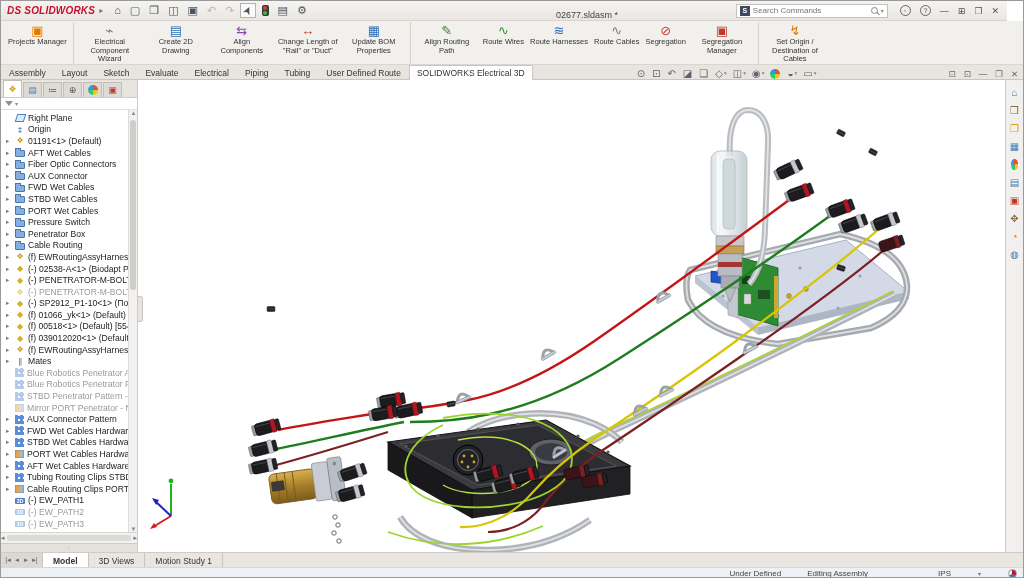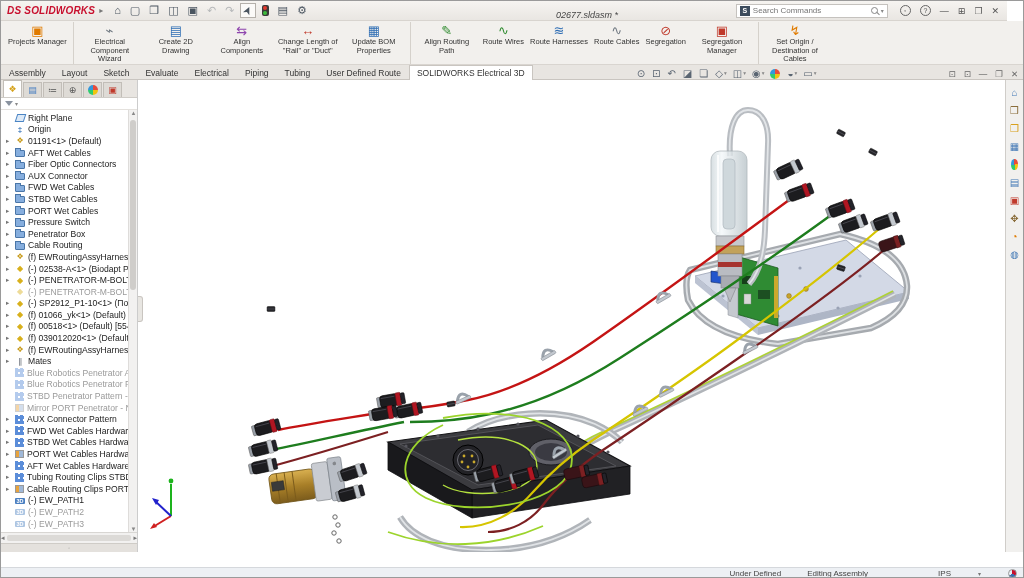--- a/index.html
+++ b/index.html
@@ -11,21 +11,21 @@
   .logo-arrow{color:#777;font-size:8px;margin-right:8px;}
   .qat{display:flex;align-items:center;gap:3px;}
   .qat-btn{display:flex;align-items:center;padding:1px 2px;color:#4a5560;font-size:11px;line-height:1;border:1px solid transparent;}
   .qat-btn.sel{border:1px solid #b5b1ab;background:#fbfaf8;}
   .qat-btn.dim{opacity:.35;}
   .qat-btn .g-select{display:inline-block;transform:rotate(-65deg);}
   .g-tl{display:inline-block;width:7px;height:11px;border-radius:2px;background:#3a3a3a;position:relative;}
   .g-tl::before,.g-tl::after{content:"";position:absolute;left:1.5px;width:4px;height:4px;border-radius:50%;}
   .g-tl::before{top:1px;background:#e03a2f;}
   .g-tl::after{bottom:1px;background:#3bbb3b;}
-  .doc-title{position:absolute;left:555px;top:0;height:28px;display:flex;align-items:center;font-size:9px;color:#444;font-style:italic;}
+  .doc-title{position:absolute;left:555px;top:0;height:28px;display:flex;align-items:center;font-size:9px;color:#444;}
   .search{margin-left:auto;width:152px;height:14px;border:1px solid #c5c2be;background:#fff;display:flex;align-items:center;gap:3px;padding:0 3px;}
   .search .sbox{width:10px;height:10px;background:#3c4b5c;color:#fff;font-size:7px;font-weight:bold;display:flex;align-items:center;justify-content:center;}
   .search input{border:none;outline:none;flex:1;font-size:8px;color:#777;background:transparent;padding:0;min-width:0;}
   .mag{width:7px;height:7px;border:1.2px solid #888;border-radius:50%;position:relative;flex:none;}
   .mag::after{content:"";position:absolute;width:4px;height:1.2px;background:#888;transform:rotate(45deg);right:-3px;bottom:-1px;}
   .search .car{font-size:6px;color:#888;}
   .titlebar-right{display:flex;align-items:center;gap:9px;margin:0 8px 0 12px;color:#555;}
   .circle-ic{width:11px;height:11px;border:1px solid #666;border-radius:50%;display:flex;align-items:center;justify-content:center;font-size:7px;color:#555;}
   .winbtn{font-size:9px;color:#555;}
   
@@ -817,20 +817,39 @@
         <span class="tpbtn"><span class="gg tp-bl">▦</span></span>
         <span class="tpbtn"><span class="gg ball">●</span></span>
         <span class="tpbtn"><span class="gg tp-bl">▤</span></span>
         <span class="tpbtn"><span class="gg tp-rd">▣</span></span>
         <span class="tpbtn"><span class="gg tp-br">✥</span></span>
         <span class="tpbtn"><span class="gg tp-or">◔</span></span>
         <span class="tpbtn"><span class="gg tp-bl">◍</span></span>
     </div>
   </div>
 
+  <div class="sheettabs">
+    <div class="navbtns">
+      <span>|◂</span>
+      <span>◂</span>
+      <span>▸</span>
+      <span>▸|</span>
+    </div>
+    <div style="display:flex;">
+      <div class="stab active">
+          <span>Model</span>
+        </div>
+        <div class="stab">
+          <span>3D Views</span>
+        </div>
+        <div class="stab">
+          <span>Motion Study 1</span>
+        </div>
+    </div>
+  </div>
 
   <div class="statusbar">
     <div class="grp">
       <span>Under Defined</span>
       <span>Editing Assembly</span>
     </div>
     <div class="units-grp">
       <span>IPS</span>
       <span style="font-size:6px;color:#777;">▾</span>
       <span class="sw-globe"></span>

